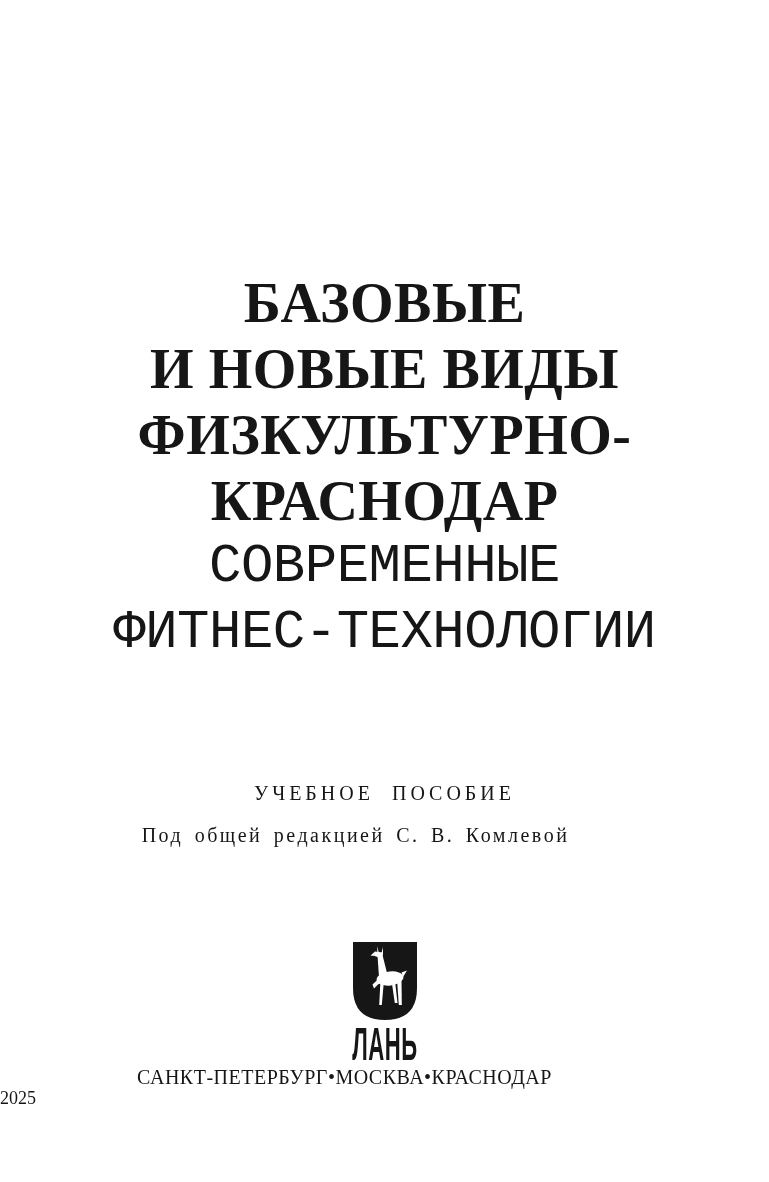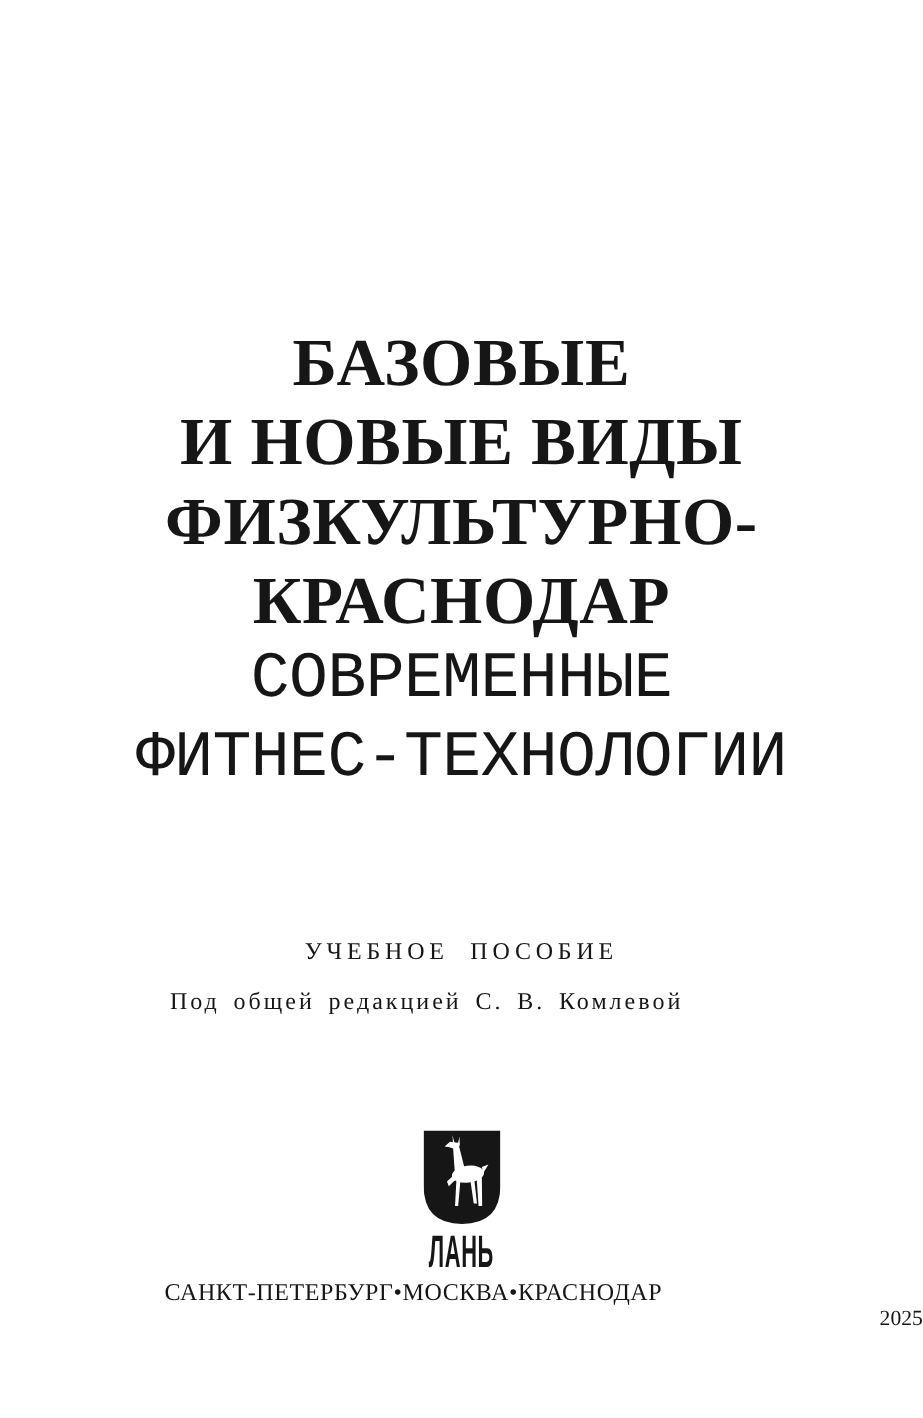--- a/index.html
+++ b/index.html
@@ -76,21 +76,21 @@
     height: 78px;
   }
   .logo-name {
     position: absolute;
     top: 1024px;
     left: 0;
     width: 769px;
     text-align: center;
     font-family: "Liberation Sans", sans-serif;
     font-weight: 700;
-    font-size: 38px;
+    font-size: 46px;
     line-height: 40px;
   }
   .logo-name .condensed {
     display: inline-block;
     transform: scaleX(0.48);
     transform-origin: 50% 50%;
     letter-spacing: 1px;
   }
 
   
@@ -102,21 +102,21 @@
     text-align: center;
     font-size: 20px;
     letter-spacing: 0.5px;
     white-space: nowrap;
   }
   .year-line {
     position: absolute;
     top: 1088px;
     left: 0;
     width: 769px;
-    text-align: right;
+    text-align: left;
     font-size: 18px;
   }
 </style>
 </head>
 <body>
 
 <div class="page">
 
   <div class="title-block">
     <div class="title-line">БАЗОВЫЕ</div>

